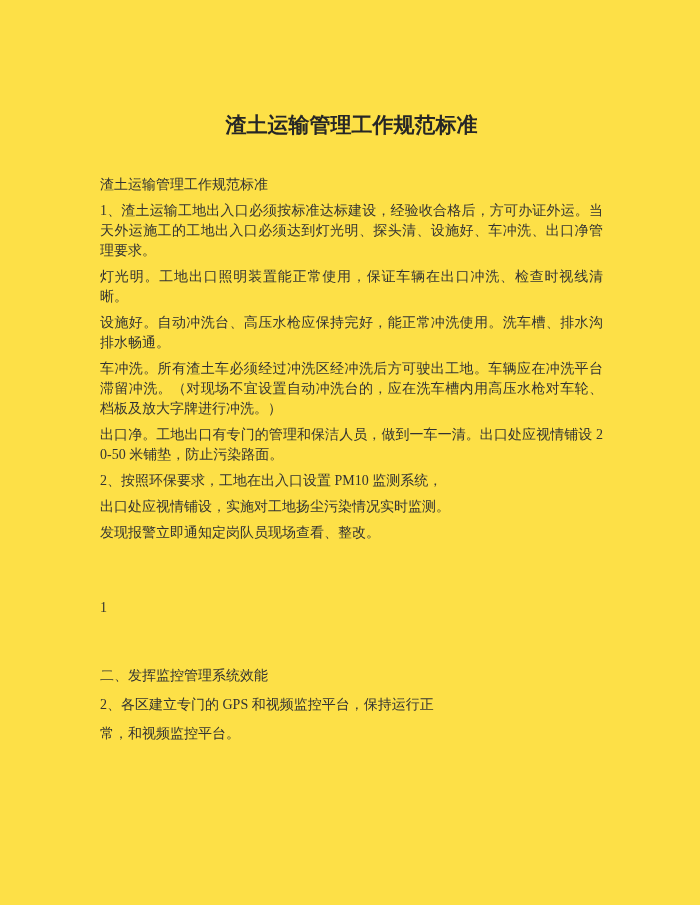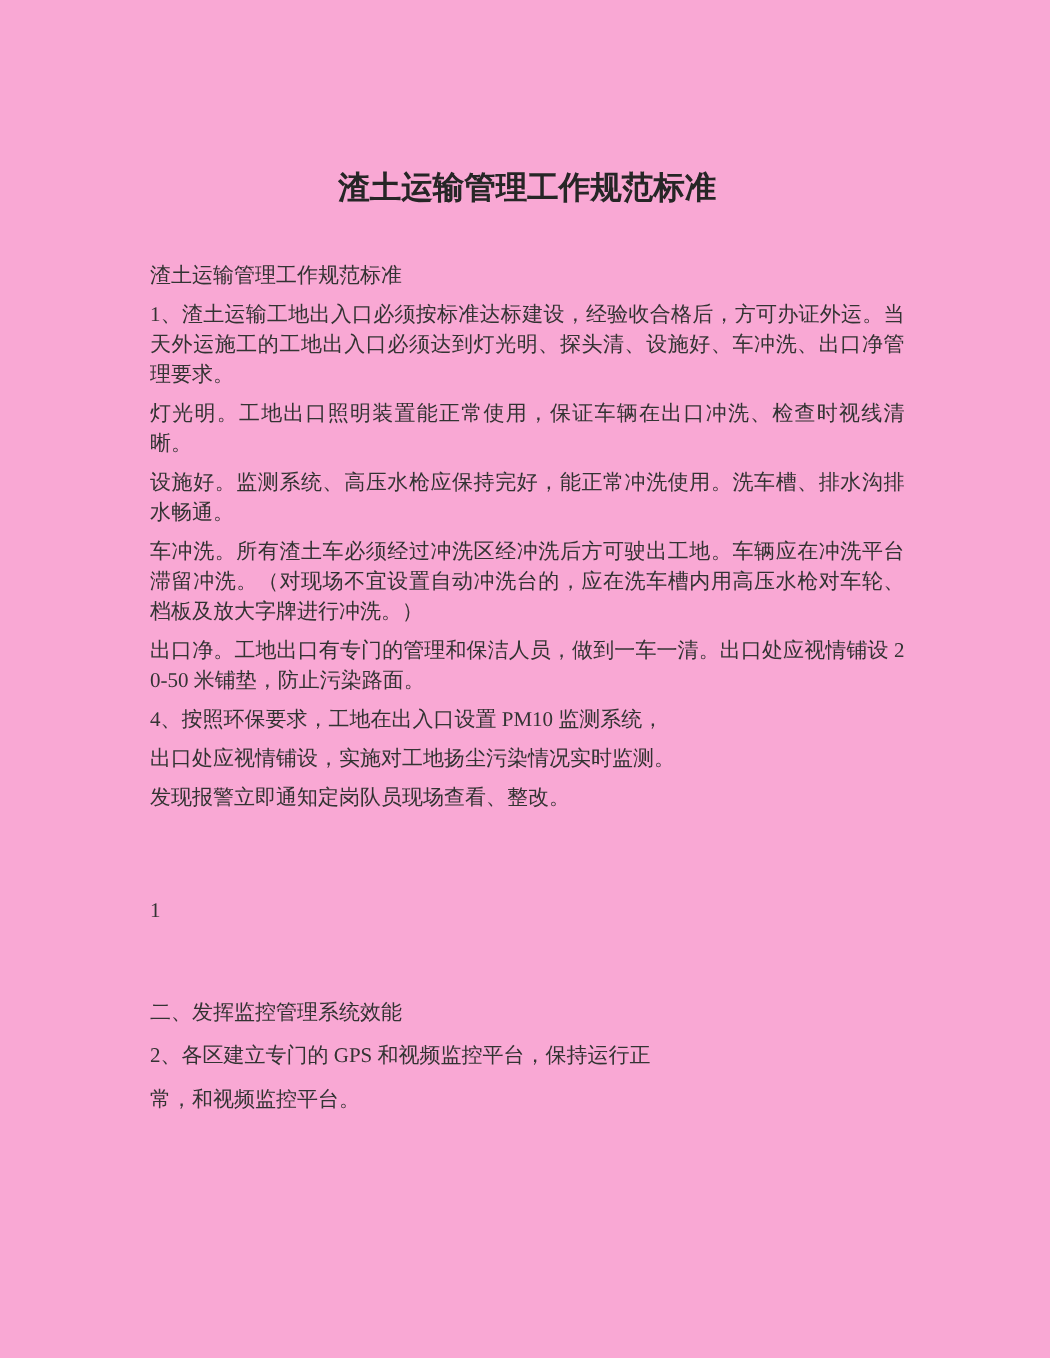--- a/index.html
+++ b/index.html
@@ -9,21 +9,21 @@
     background: #ffffff;
     overflow: hidden;
     font-family: "Liberation Serif", "DejaVu Serif", serif;
     color: #333333;
   }
   .page {
     box-sizing: border-box;
     width: 700px;
     height: 905px;
     padding: 110px 97px 0 100px;
-    background: #f9a8d4;
+    background: #fde047;
   }
   .doc-title {
     margin: 0 0 35px 0;
     font-size: 21px;
     line-height: 30px;
     font-weight: bold;
     text-align: center;
     color: #262626;
   }
   p.body-line {
@@ -50,27 +50,27 @@
   <h1 class="doc-title">渣土运输管理工作规范标准</h1>
 
   <p class="body-line">渣土运输管理工作规范标准</p>
 
 
   <p class="body-line">1、渣土运输工地出入口必须按标准达标建设，经验收合格后，方可办证外运。当天外运施工的工地出入口必须达到灯光明、探头清、设施好、车冲洗、出口净管理要求。</p>
 
   <p class="body-line">灯光明。工地出口照明装置能正常使用，保证车辆在出口冲洗、检查时视线清晰。</p>
 
 
-  <p class="body-line">设施好。监测系统、高压水枪应保持完好，能正常冲洗使用。洗车槽、排水沟排水畅通。</p>
+  <p class="body-line">设施好。自动冲洗台、高压水枪应保持完好，能正常冲洗使用。洗车槽、排水沟排水畅通。</p>
 
   <p class="body-line">车冲洗。所有渣土车必须经过冲洗区经冲洗后方可驶出工地。车辆应在冲洗平台滞留冲洗。（对现场不宜设置自动冲洗台的，应在洗车槽内用高压水枪对车轮、档板及放大字牌进行冲洗。）</p>
 
   <p class="body-line">出口净。工地出口有专门的管理和保洁人员，做到一车一清。出口处应视情铺设 20-50 米铺垫，防止污染路面。</p>
 
-  <p class="body-line">4、按照环保要求，工地在出入口设置 PM10 监测系统，</p>
+  <p class="body-line">2、按照环保要求，工地在出入口设置 PM10 监测系统，</p>
 
   <p class="body-line">出口处应视情铺设，实施对工地扬尘污染情况实时监测。</p>
 
   <p class="body-line">发现报警立即通知定岗队员现场查看、整改。</p>
 
   <div class="page-number">1</div>
 
   <p class="body-line s2">二、发挥监控管理系统效能</p>
 
   <p class="body-line s2">2、各区建立专门的 GPS 和视频监控平台，保持运行正</p>

